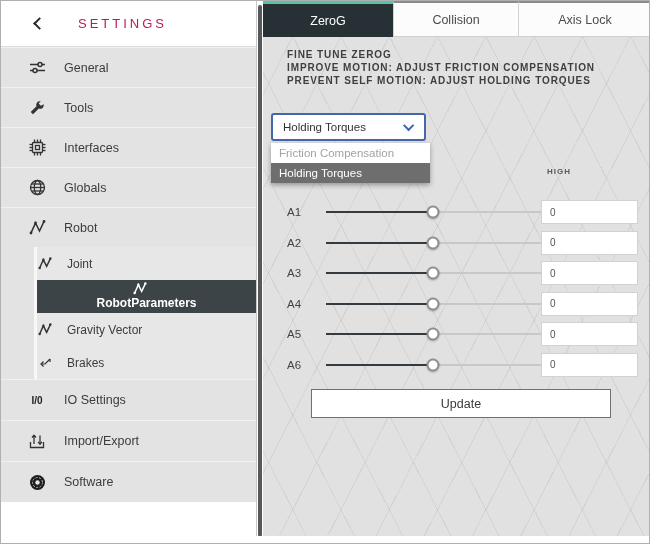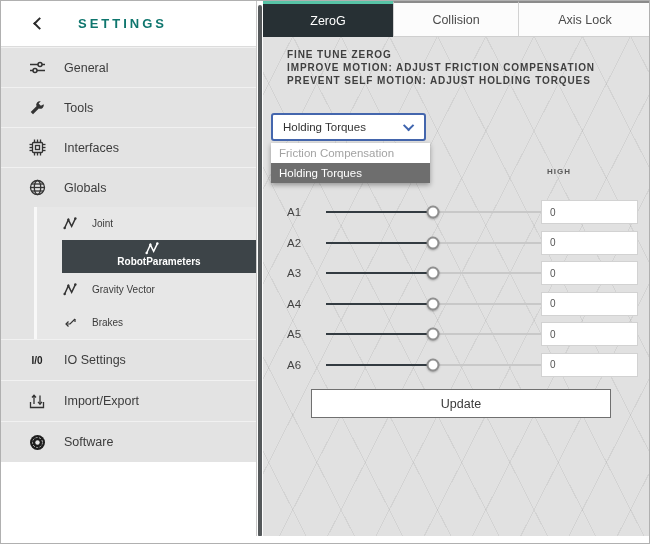--- a/index.html
+++ b/index.html
@@ -7,30 +7,30 @@
   #app { position:relative; width:650px; height:544px; background:#fff;
          border:1px solid #b0b0b0; overflow:hidden; }
 
   
   #sidebar { position:absolute; left:0; top:0; width:256px; height:544px;
              background:#fff; border-right:1px solid #c9c9c9; }
   .sb-header { height:46px; background:#fff; display:flex; align-items:center;
                border-bottom:1px solid #dcdcdc; }
   .back-chevron { width:9px; height:9px; border-left:2px solid #2b2b2b; border-bottom:2px solid #2b2b2b;
                   transform:rotate(45deg); margin-left:34px; cursor:pointer; }
-  .sb-title { margin-left:34px; font-size:13px; font-weight:bold; letter-spacing:3px;
-              color:#0f766e; }
+  .sb-title { margin-left:34px; font-size:13px; font-weight:normal; letter-spacing:3px;
+              color:#be185d; }
   .sb-body { background:#e3e3e3; }
   .sb-item { height:40px; display:flex; align-items:center; padding-left:27px;
              border-top:1px solid #f1f1f1; color:#3c3c3c; font-size:12.5px; cursor:pointer; }
   .sb-item .ic { width:18px; height:18px; margin-right:18px; display:flex;
                  align-items:center; justify-content:center; color:#333; }
   .submenu { background:#e7e7e7; border-left:3px solid #f8f8f8; margin-left:33px; }
   .sub-item { height:33px; display:flex; align-items:center; 
-              color:#3c3c3c; font-size:10px; cursor:pointer;margin-left:25px; }
+              color:#3c3c3c; font-size:12px; cursor:pointer; }
   .sub-item .ic { width:16px; height:16px; margin-right:14px; display:flex;
                   align-items:center; justify-content:center; color:#333; }
   .sub-item.selected { background:#3d4448; color:#fff; font-weight:bold;flex-direction:column; }
   .sub-item.selected .ic { color:#fff; }
   .sb-bottom .sb-item { height:41px; }
   .io-glyph { font-size:10px; font-weight:bold; font-style:normal; color:#222; letter-spacing:0; }
   svg.ic-svg { display:block; }
 
   
   #panel { position:absolute; left:262px; top:0; width:388px; height:544px;
@@ -144,20 +144,31 @@
             <circle cx="8.5" cy="8.5" r="7"></circle>
             <ellipse cx="8.5" cy="8.5" rx="3.2" ry="7"></ellipse>
             <line x1="1.5" y1="8.5" x2="15.5" y2="8.5"></line>
             <line x1="2.5" y1="5" x2="14.5" y2="5"></line>
             <line x1="2.5" y1="12" x2="14.5" y2="12"></line>
           </svg>
         </span>
         <span>Globals</span>
       </div>
 
+      <div class="sb-item">
+        <span class="ic">
+          <svg class="ic-svg" width="17" height="15" viewBox="0 0 17 15" fill="none" stroke="currentColor" stroke-width="1.6">
+            <polyline points="2,13 6.5,3 10.5,11 15,1.5"></polyline>
+            <circle cx="2" cy="13" r="1.4" fill="currentColor" stroke="none"></circle>
+            <circle cx="6.5" cy="3" r="1.4" fill="currentColor" stroke="none"></circle>
+            <circle cx="15" cy="1.5" r="1.4" fill="currentColor" stroke="none"></circle>
+          </svg>
+        </span>
+        <span>Robot</span>
+      </div>
 
       <div class="submenu">
         <div class="sub-item">
           <span class="ic">
             <svg class="ic-svg" width="14" height="13" viewBox="0 0 17 15" fill="none" stroke="currentColor" stroke-width="1.8">
               <polyline points="2,13 6.5,3 10.5,11 15,1.5"></polyline>
               <circle cx="2" cy="13" r="1.5" fill="currentColor" stroke="none"></circle>
               <circle cx="6.5" cy="3" r="1.5" fill="currentColor" stroke="none"></circle>
               <circle cx="15" cy="1.5" r="1.5" fill="currentColor" stroke="none"></circle>
             </svg>

